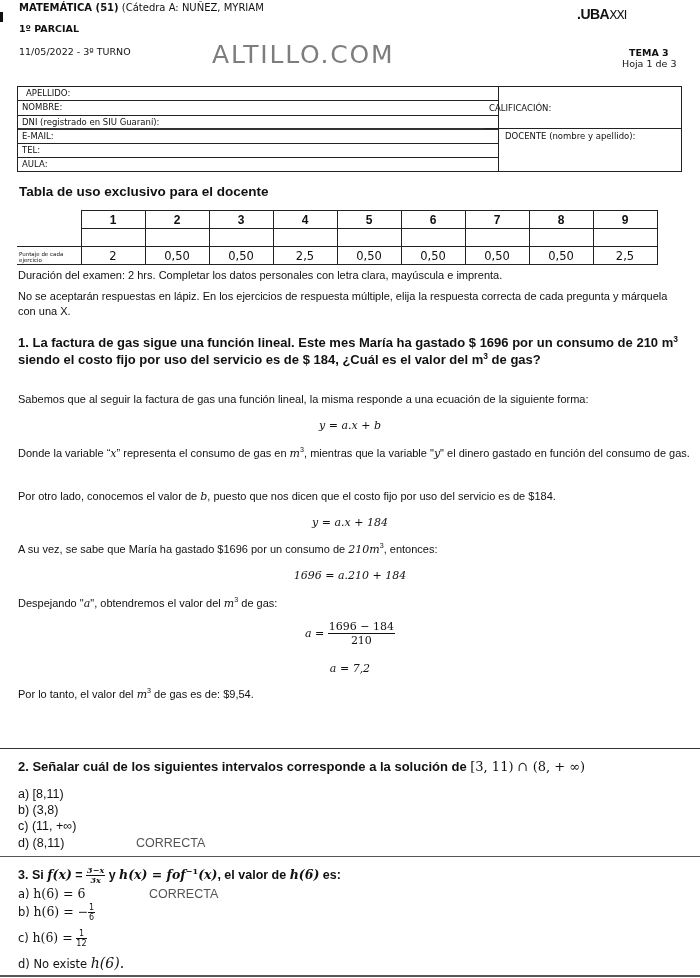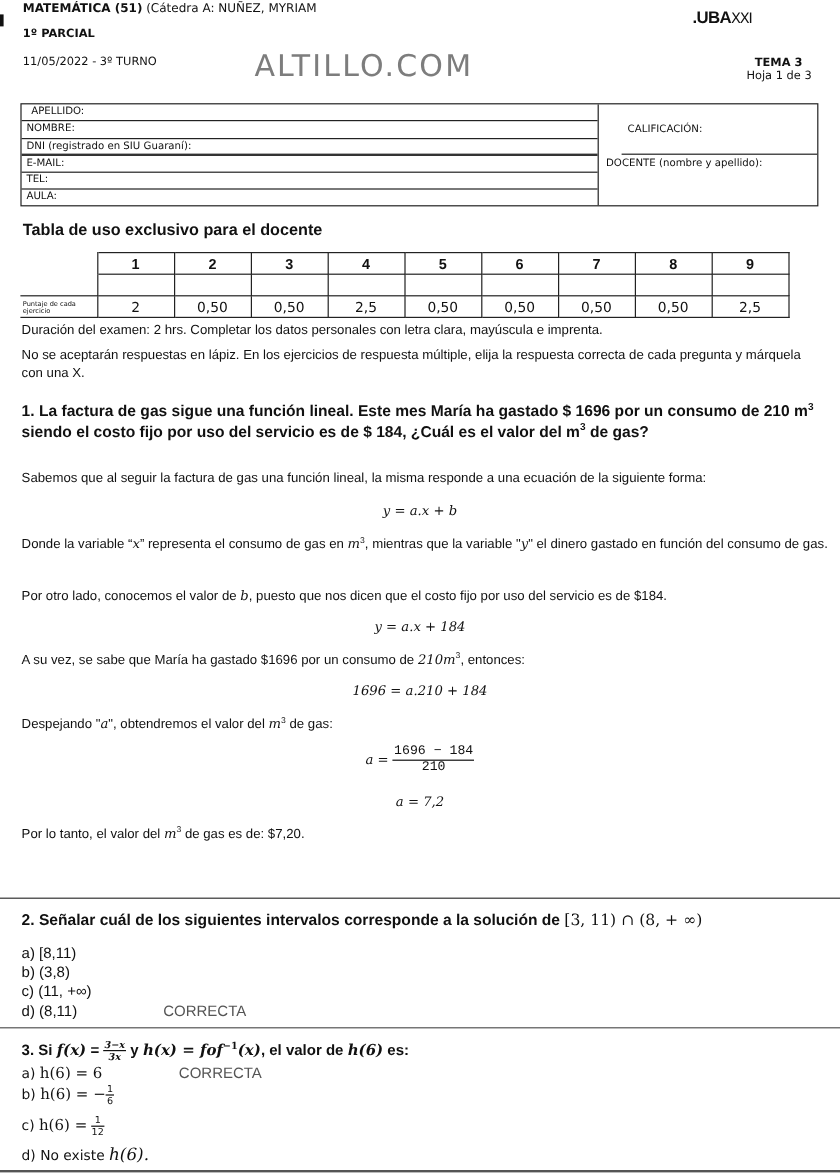--- a/index.html
+++ b/index.html
@@ -23,21 +23,21 @@
   #tema { left:629px; top:47px; font-size:9.5px; font-weight:bold; width:40px; text-align:left; }
   #hoja { left:622px; top:58px; font-size:9.5px; }
 
   
   #student-box { left:17px; top:86px; width:665px; height:86px; border:1px solid #222; }
   #student-box .left { position:absolute; left:0; top:0; width:481px; height:100%; border-right:1px solid #222; }
   #student-box .row { height:14.3px; border-bottom:1px solid #222; font-size:8.5px; line-height:13px; padding-left:4px; }
   #student-box .row:last-child { border-bottom:none; }
   #student-box .row.thick { border-bottom:2px solid #333; }
   #student-box .row.first { padding-left:8px; }
-  #student-box .right-top { position:absolute; left:500px; top:0; right:0; height:42px; border-bottom:1px solid #222; font-size:8.5px; padding:16px 0 0 5px; }
+  #student-box .right-top { position:absolute; left:466px; top:0; right:0; height:42px; border-bottom:1px solid #222; font-size:8.5px; padding:16px 0 0 5px; }
   #student-box .right-bot { position:absolute; left:482px; top:42px; right:0; bottom:0; font-size:8.5px; padding:2px 0 0 5px; }
 
   #teacher-title { left:19px; top:184px; font-size:13.5px; font-weight:bold; }
 
   
   #score-table { left:17px; top:210px; border-collapse:collapse; font-size:12px; }
   #score-table td { border:1px solid #222; height:18px; text-align:center; padding:0; }
   #score-table td.lbl { width:64px; border-left:none; border-top:none; text-align:left; font-size:5.5px; line-height:6px; vertical-align:bottom; padding:0 0 1px 2px; }
   #score-table td.lbl.empty { border-bottom:none; }
   #score-table td.num { width:64px; font-weight:bold; }
@@ -51,21 +51,21 @@
   #q1 { left:18px; top:334px; width:680px; }
   sup { font-size:0.65em; vertical-align:super; line-height:0; }
 
   .sol { font-size:11px; line-height:15px; }
   .eq { font-family:"DejaVu Serif", serif; font-size:11px; text-align:center; width:700px; left:0; }
   .eq i { font-style:italic; }
 
   .hline { height:1px; background:#333; }
   .choice { font-size:12.5px; line-height:16px; }
   .correct { color:#555; font-size:12.5px; }
-  .frac { display:inline-block; vertical-align:middle; text-align:center;font-family:Liberation Mono, monospace; }
+  .frac { display:inline-block; vertical-align:middle; text-align:center; }
   .frac .n { display:block; border-bottom:1px solid #111; padding:0 1px; line-height:13px; }
   .frac .d { display:block; line-height:13px; }
   .sfrac { display:inline-block; vertical-align:middle; text-align:center; font-size:8px; }
   .sfrac .n { display:block; border-bottom:1px solid #111; line-height:9px; padding:0 1px; }
   .sfrac .d { display:block; line-height:9px; }
 </style>
 </head>
 <body>
 
 <div id="left-marker" class="abs"></div>
@@ -146,21 +146,21 @@
 <div class="abs eq" style="top:516px;"><i>y = a.x + 184</i></div>
 
 <div class="abs sol" style="left:18px; top:542px;"><span>A su vez, se sabe que María ha gastado $1696 por un consumo de </span><i class="serif">210m</i><sup>3</sup><span>, entonces:</span></div>
 <div class="abs eq" style="top:569px;"><i>1696 = a.210 + 184</i></div>
 
 <div class="abs sol" style="left:18px; top:596px;"><span>Despejando "</span><i class="serif">a</i><span>", obtendremos el valor del </span><i class="serif">m</i><sup>3</sup><span> de gas:</span></div>
 
 <div class="abs eq" style="top:620px;"><i>a =</i> <span class="frac"><span class="n">1696 − 184</span><span class="d">210</span></span></div>
 <div class="abs eq" style="top:662px;"><i>a = 7,2</i></div>
 
-<div class="abs sol" style="left:18px; top:687px;"><span>Por lo tanto, el valor del </span><i class="serif">m</i><sup>3</sup><span> de gas es de: $7,20.</span></div>
+<div class="abs sol" style="left:18px; top:687px;"><span>Por lo tanto, el valor del </span><i class="serif">m</i><sup>3</sup><span> de gas es de: $9,54.</span></div>
 
 <div class="abs hline" style="left:0; top:748px; width:700px;"></div>
 
 <div class="abs q" style="left:18px; top:758px;"><span>2. Señalar cuál de los siguientes intervalos corresponde a la solución de </span><span class="serif" style="font-weight:normal;">[3, 11) ∩ (8, + ∞)</span></div>
 <div class="abs choice" style="left:18px; top:786px;">a) [8,11)</div>
 <div class="abs choice" style="left:18px; top:802px;">b) (3,8)</div>
 <div class="abs choice" style="left:18px; top:818px;">c) (11, +∞)</div>
 <div class="abs choice" style="left:18px; top:835px;">d) (8,11)</div>
 <div class="abs correct" style="left:136px; top:836px;">CORRECTA</div>
 

